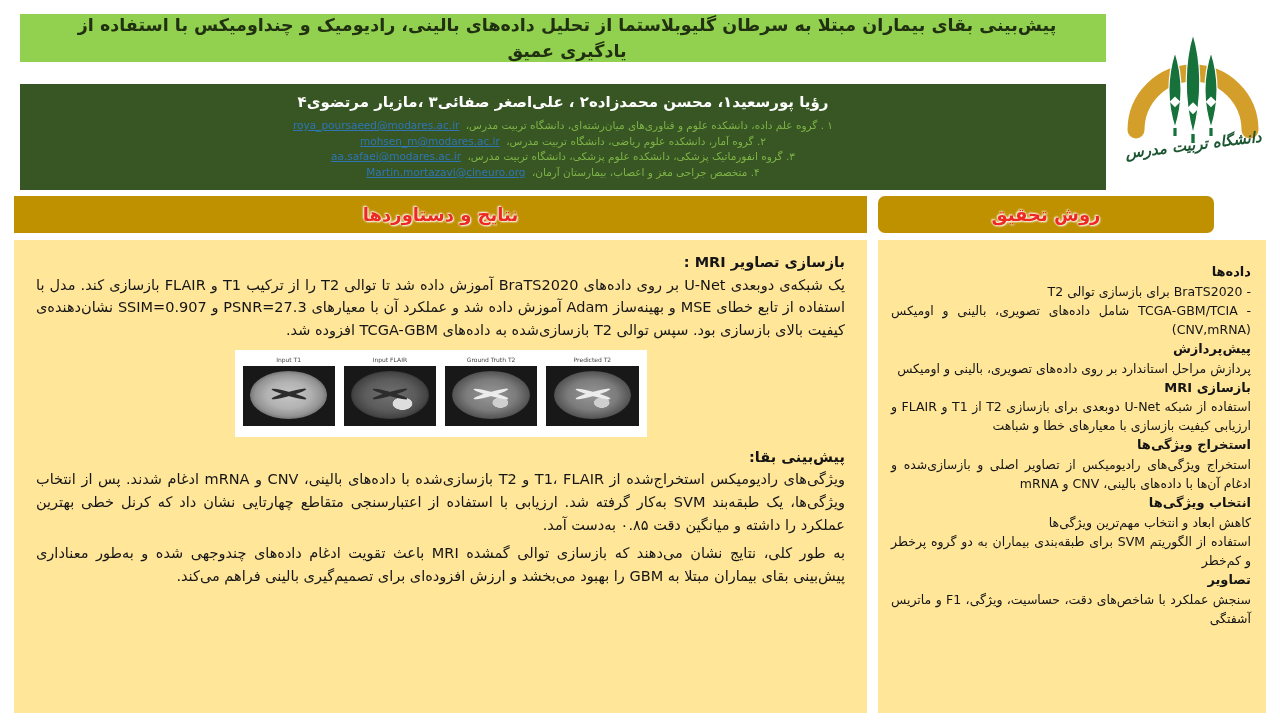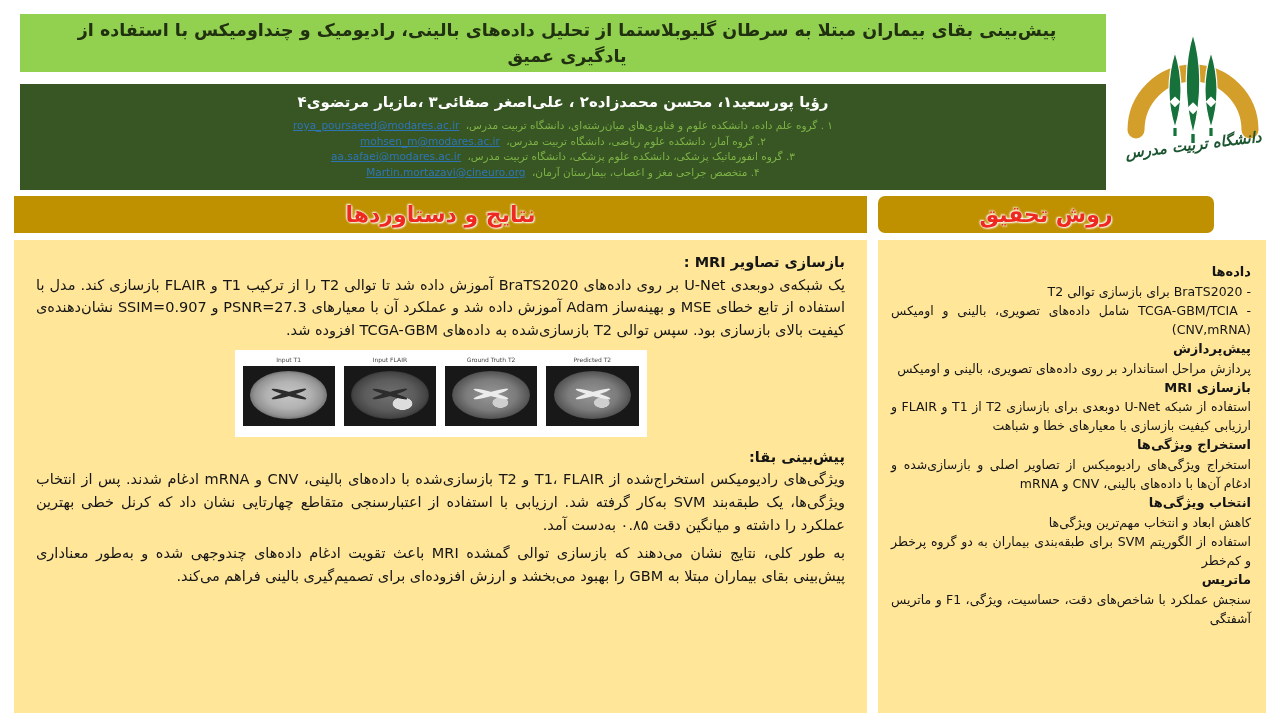--- a/index.html
+++ b/index.html
@@ -1,35 +1,35 @@
 <!DOCTYPE html>
 <html lang="fa"><head>
 <meta charset="utf-8">
 <style>
   * { margin:0; padding:0; box-sizing:border-box; }
   html,body { width:1280px; height:720px; background:#ffffff; font-family:"DejaVu Sans", sans-serif; overflow:hidden; }
   .page { position:relative; width:1280px; height:720px; background:#ffffff; }
 
   
-  .title-bar { position:absolute; left:20px; top:14px; width:1086px; height:58px; background:#92D050; display:flex; align-items:center; justify-content:center;padding-left:8px; }
+  .title-bar { position:absolute; left:20px; top:14px; width:1086px; height:48px; background:#92D050; display:flex; align-items:center; justify-content:center;padding-left:8px; }
   .title-text { direction:rtl; text-align:center; font-size:17.5px; font-weight:bold; color:#203010; line-height:1.5; padding:0 34px; }
 
   
   .logo-box { position:absolute; left:1106px; top:0; width:174px; height:196px; background:#ffffff; display:flex; flex-direction:column; align-items:center; justify-content:flex-start; padding-top:12px; }
   .logo-caption { font-size:15px; font-weight:bold; font-style:italic; color:#1C5631; transform:rotate(-7deg); margin-top:-34px; direction:rtl; }
 
   
   .author-bar { position:absolute; left:20px; top:84px; width:1086px; height:106px; background:#375623; direction:rtl; text-align:center; padding-top:9px; }
   .authors { color:#ffffff; font-weight:bold; font-size:15px; margin-bottom:7px; }
   .aff-line { font-size:10.5px; color:#7FB347; line-height:15.5px; }
   .aff-line a { color:#2E75B6; text-decoration:underline; direction:ltr; unicode-bidi:embed; margin-right:3px; cursor:pointer; }
 
   
   .sec-header { position:absolute; height:37px; background:#BF9000; display:flex; align-items:center; justify-content:center; }
-  .sec-header .h { direction:rtl; color:#EE2A20; font-size:22px; font-weight:bold; text-shadow:0 0 2px #fff, 1px 1px 2px #fff, -1px -1px 2px #fff; }
+  .sec-header .h { direction:rtl; color:#EE2A20; font-size:18px; font-weight:bold; text-shadow:0 0 2px #fff, 1px 1px 2px #fff, -1px -1px 2px #fff; }
   .res-header { left:14px; top:196px; width:853px; }
   .met-header { left:878px; top:196px; width:336px;border-radius:7px; }
 
   
   .res-body { position:absolute; left:14px; top:240px; width:853px; height:473px; background:#FFE699; direction:rtl; padding:11px 22px 0 22px; font-size:14.5px; line-height:1.56; color:#151515; text-align:justify; }
   .res-body .bold-line { font-weight:bold; text-align:right; }
   .gap-s { height:6px; }
 
   
   .mri-strip { direction:ltr; width:412px; margin:9px auto 9px auto; background:#ffffff; padding:5px 8px 11px 8px; display:flex; gap:9px; }
@@ -158,17 +158,17 @@
     <div class="met-line">استفاده از شبکه U-Net دوبعدی برای بازسازی T2 از T1 و FLAIR و ارزیابی کیفیت بازسازی با معیارهای خطا و شباهت</div>
 
     <div class="met-title">استخراج ویژگی‌ها</div>
     <div class="met-line">استخراج ویژگی‌های رادیومیکس از تصاویر اصلی و بازسازی‌شده و ادغام آن‌ها با داده‌های بالینی، CNV و mRNA</div>
 
     <div class="met-title">انتخاب ویژگی‌ها</div>
     <div class="met-line">کاهش ابعاد و انتخاب مهم‌ترین ویژگی‌ها</div>
 
     <div class="met-line">استفاده از الگوریتم SVM برای طبقه‌بندی بیماران به دو گروه پرخطر و کم‌خطر</div>
 
-    <div class="met-title">ماتریس</div>
+    <div class="met-title">تصاویر</div>
     <div class="met-line">سنجش عملکرد با شاخص‌های دقت، حساسیت، ویژگی، F1 و ماتریس آشفتگی</div>
   </div>
 
 </div>
 
 </body></html>

